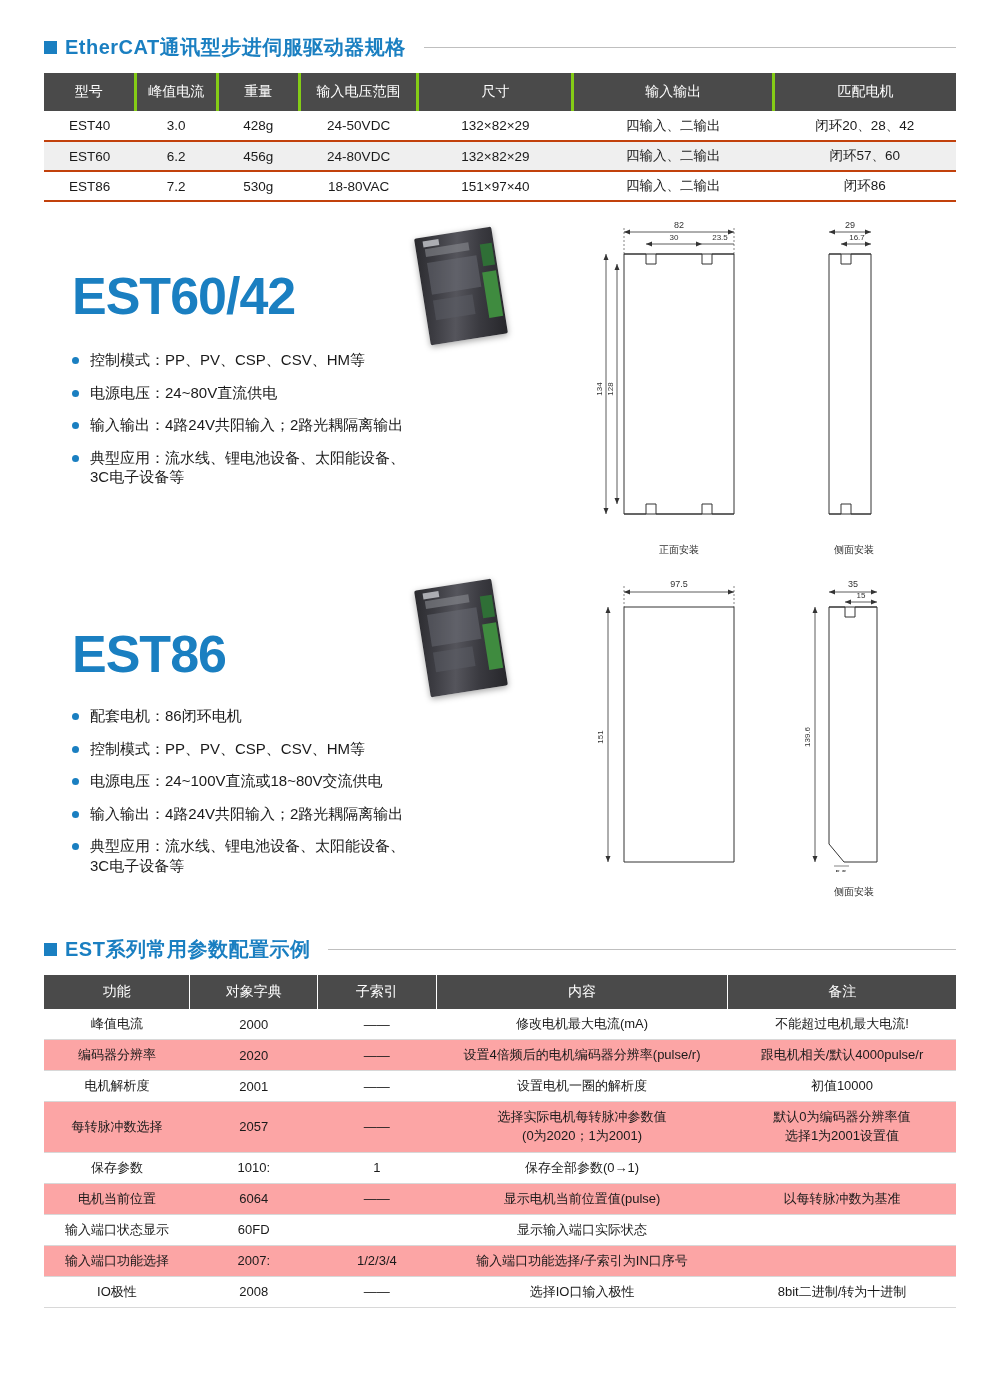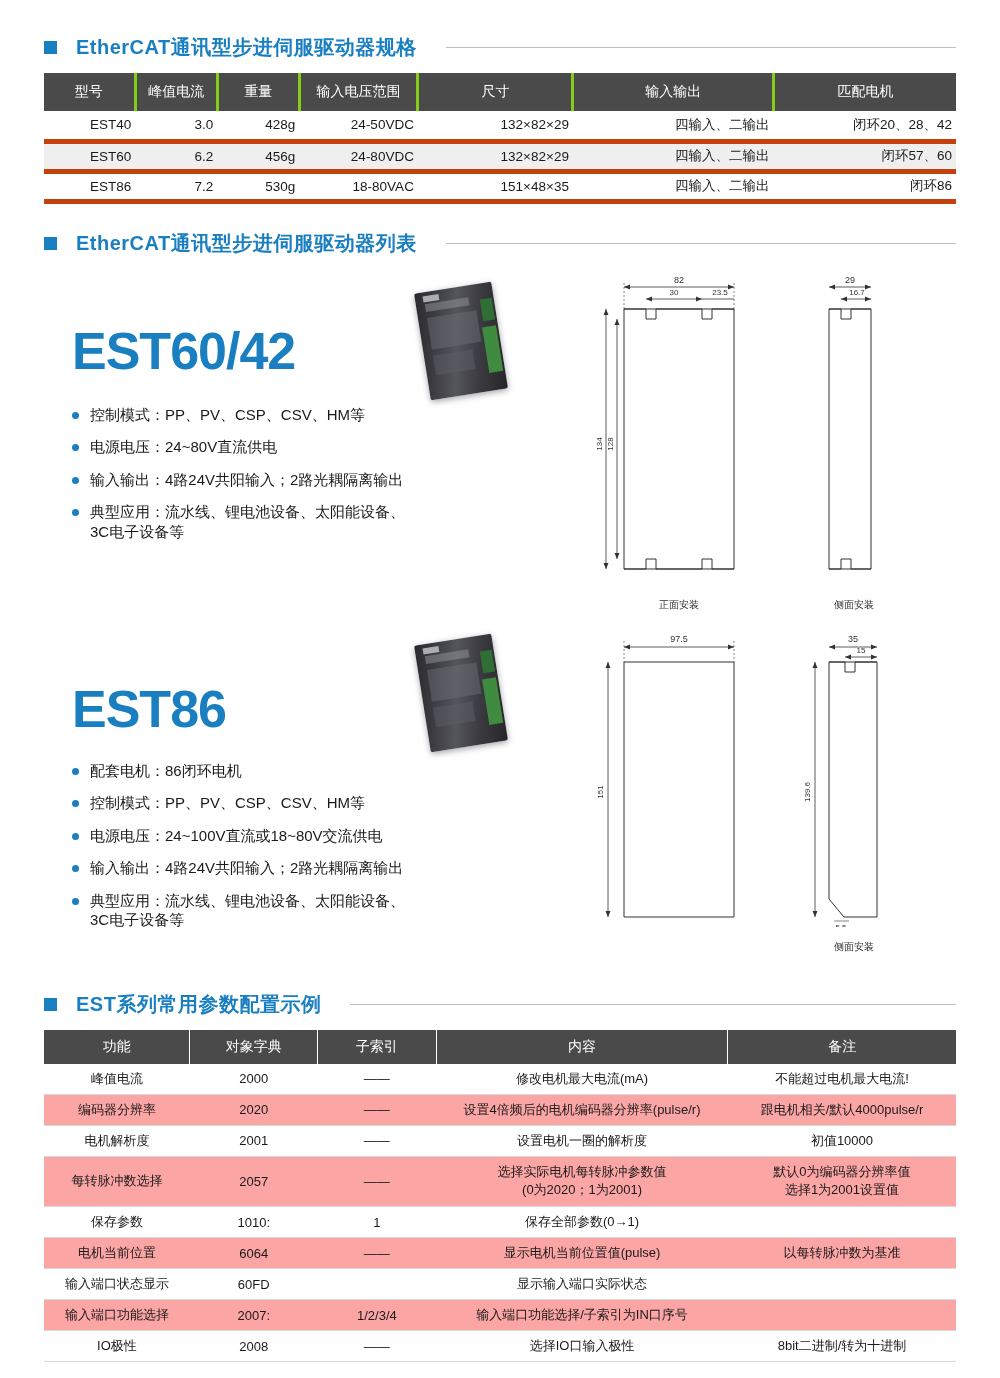--- a/index.html
+++ b/index.html
@@ -8,40 +8,40 @@
     width: 1000px;
     height: 1378px;
     background: #ffffff;
     font-family: "Liberation Sans", sans-serif;
     color: #1a1a1a;
     position: relative;
   }
   .page { position: relative; width: 1000px; height: 1378px; padding: 0 44px; }
 
   
-  .sec-head { display: flex; align-items: center; gap: 19px; }
+  .sec-head { display: flex; align-items: center; gap: 8px; }
   .sec-head .sq {
     width: 13px; height: 13px; background: #1a7fc1; display: inline-block;
   }
   .sec-head .txt {
     font-size: 20px; font-weight: bold; color: #1a7fc1; letter-spacing: .5px;
     white-space: nowrap;
   }
   .sec-head .rule { flex: 1; height: 1px; background: #bfbfbf; margin-left: 10px; }
 
   
   table { border-collapse: collapse; width: 100%; }
   .spec-table { margin-top: 12px; font-size: 13.5px; }
   .spec-table th {
     background: #4a4a4a; color: #fff; font-weight: normal; font-size: 14px;
     height: 38px; border-right: 3px solid #84cc16; padding: 0 4px;
   }
   .spec-table th:last-child { border-right: none; }
   .spec-table td {
-    height: 30px; text-align: right; border-bottom: 5px solid #c2410c;
+    height: 30px; text-align: center; border-bottom: 2px solid #c2410c;
     padding: 0 4px;
   }
   .spec-table tr.alt td { background: #efefef; }
 
   
   .prod { position: relative; height: 352px; margin-top: 8px; }
   .prod .title {
     font-size: 52px; font-weight: bold; color: #1a7fc1; letter-spacing: -1px;
     position: absolute; left: 28px; top: 56px;
   }
@@ -159,32 +159,27 @@
         <td>24-80VDC</td>
         <td>132×82×29</td>
         <td>四输入、二输出</td>
         <td>闭环57、60</td>
       </tr>
       <tr>
         <td>EST86</td>
         <td>7.2</td>
         <td>530g</td>
         <td>18-80VAC</td>
-        <td>151×48×35</td>
+        <td>151×97×40</td>
         <td>四输入、二输出</td>
         <td>闭环86</td>
       </tr>
     </tbody>
   </table>
 
-  <div class="sec-head" style="margin-top:26px;">
-    <span class="sq"></span>
-    <span class="txt">EtherCAT通讯型步进伺服驱动器列表</span>
-    <span class="rule"></span>
-  </div>
 
   <div class="prod">
 
     <div class="title">EST60/42</div>
 
     <div class="device" style="left:378px; top:22px;">
       <div class="logo"></div>
       <div class="chip"></div>
       <div class="chip2"></div>
       <div class="chip3"></div>

